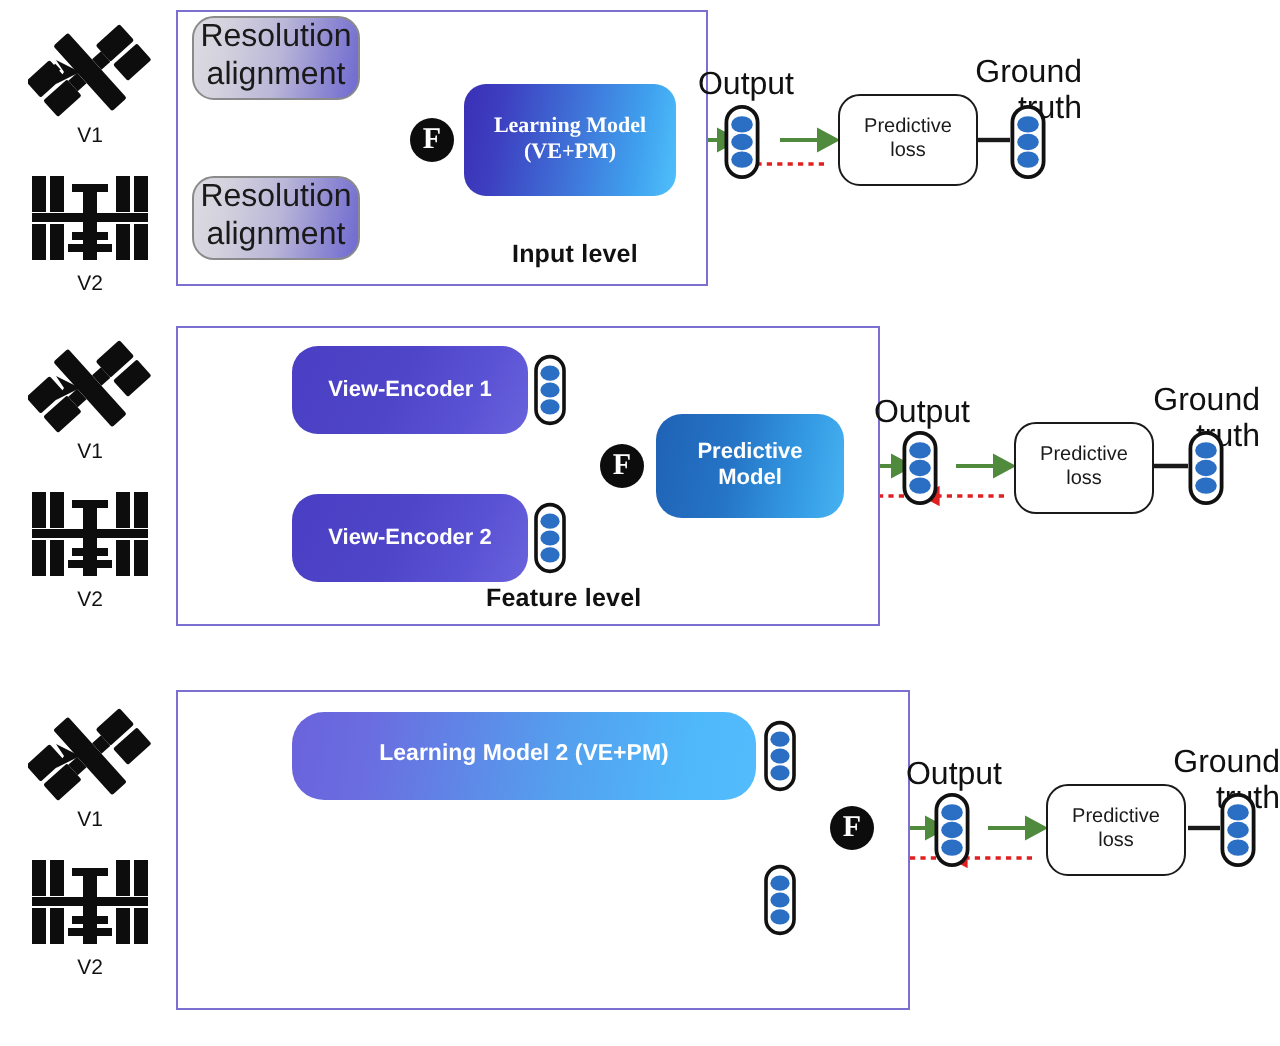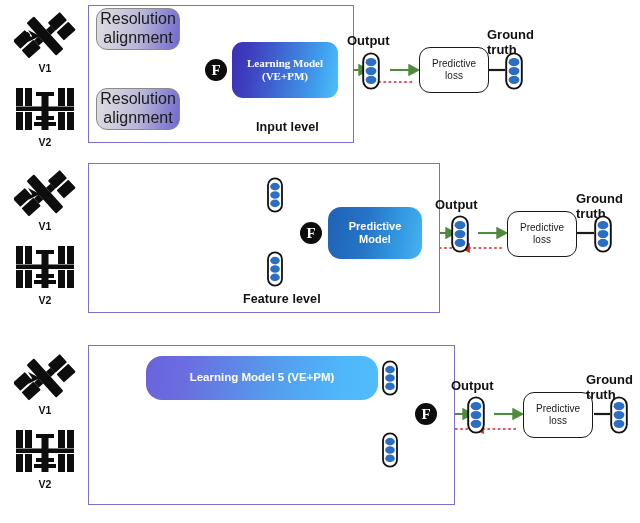--- a/index.html
+++ b/index.html
@@ -16,21 +16,20 @@
     position:absolute;font-weight:bold;font-size:12.5px;color:#111;
     letter-spacing:.1px;white-space:nowrap;
   }
 
   
   .sat{position:absolute;}
   .sat svg{display:block;}
   .sat-label{
     position:absolute;width:100%;text-align:center;font-size:10.5px;color:#111;
     font-family:"Liberation Sans", sans-serif;
-    font-weight:bold;
   }
 
   
   .box{
     position:absolute;box-sizing:border-box;border-radius:12px;
     display:flex;align-items:center;justify-content:center;text-align:center;
     color:#ffffff;font-weight:bold;line-height:1.18;
   }
   .box.resalign{
     color:#1a1a1a;font-weight:normal;border:1.2px solid #8a8a8a;
@@ -53,22 +52,22 @@
     background:linear-gradient(100deg,#6a63dc 0%,#6a6ee0 18%,#54a0ee 58%,#4fb8fb 85%,#53bcfd 100%);
     font-size:11.5px;border-radius:16px;
   }
   .box.predloss{
     background:#ffffff;border:1.4px solid #1a1a1a;color:#1a1a1a;
     font-weight:normal;font-size:10px;border-radius:11px;
   }
 
   
   .toplabel{
-    position:absolute;font-weight:bold;font-size:13px;color:#111;
-    text-align:left;line-height:1.12;white-space:pre-line;
+    position:absolute;font-weight:normal;font-size:16px;color:#111;
+    text-align:right;line-height:1.12;white-space:pre-line;
   }
 
   
   .fcircle{
     position:absolute;border-radius:50%;background:#0c0c0c;color:#fff;
     display:flex;align-items:center;justify-content:center;
     font-weight:bold;font-family:"Liberation Serif", serif;
   }
 
   
@@ -261,20 +260,22 @@
         <rect x="2" y="24.5" width="58" height="4.5"></rect>
         <rect x="27.5" y="10" width="7" height="38"></rect>
         <rect x="22" y="10" width="18" height="4"></rect>
         <rect x="22" y="34" width="18" height="4"></rect>
         <rect x="20" y="40" width="22" height="4"></rect>
       </g>
     </svg>
   </div>
   <div class="sat-label" style="left:14px;top:294px;width:62px;">V2</div>
 
+  <div class="box viewenc" style="left:146px;top:173px;width:118px;height:44px;">View-Encoder 1</div>
+  <div class="box viewenc" style="left:146px;top:247px;width:118px;height:44px;">View-Encoder 2</div>
 
   <div class="neurons" style="left:266px;top:177px;">
     <svg width="18" height="36" viewBox="0 0 18 36">
       <rect x="2" y="1.3" width="14" height="33.4" rx="7" fill="#fff" stroke="#111" stroke-width="1.8"></rect>
       <ellipse cx="9" cy="9.6" rx="4.8" ry="3.8" fill="#2b6fc4"></ellipse>
       <ellipse cx="9" cy="18.0" rx="4.8" ry="3.8" fill="#2b6fc4"></ellipse>
       <ellipse cx="9" cy="26.4" rx="4.8" ry="3.8" fill="#2b6fc4"></ellipse>
     </svg>
   </div>
   <div class="neurons" style="left:266px;top:251px;">
@@ -350,21 +351,21 @@
         <rect x="2" y="24.5" width="58" height="4.5"></rect>
         <rect x="27.5" y="10" width="7" height="38"></rect>
         <rect x="22" y="10" width="18" height="4"></rect>
         <rect x="22" y="34" width="18" height="4"></rect>
         <rect x="20" y="40" width="22" height="4"></rect>
       </g>
     </svg>
   </div>
   <div class="sat-label" style="left:14px;top:478px;width:62px;">V2</div>
 
-  <div class="box learnfull" style="left:146px;top:356px;width:232px;height:44px;">Learning Model 5 (VE+PM)</div>
+  <div class="box learnfull" style="left:146px;top:356px;width:232px;height:44px;">Learning Model 2 (VE+PM)</div>
 
   <div class="neurons" style="left:381px;top:360px;">
     <svg width="18" height="36" viewBox="0 0 18 36">
       <rect x="2" y="1.3" width="14" height="33.4" rx="7" fill="#fff" stroke="#111" stroke-width="1.8"></rect>
       <ellipse cx="9" cy="9.6" rx="4.8" ry="3.8" fill="#2b6fc4"></ellipse>
       <ellipse cx="9" cy="18.0" rx="4.8" ry="3.8" fill="#2b6fc4"></ellipse>
       <ellipse cx="9" cy="26.4" rx="4.8" ry="3.8" fill="#2b6fc4"></ellipse>
     </svg>
   </div>
   <div class="neurons" style="left:381px;top:432px;">

